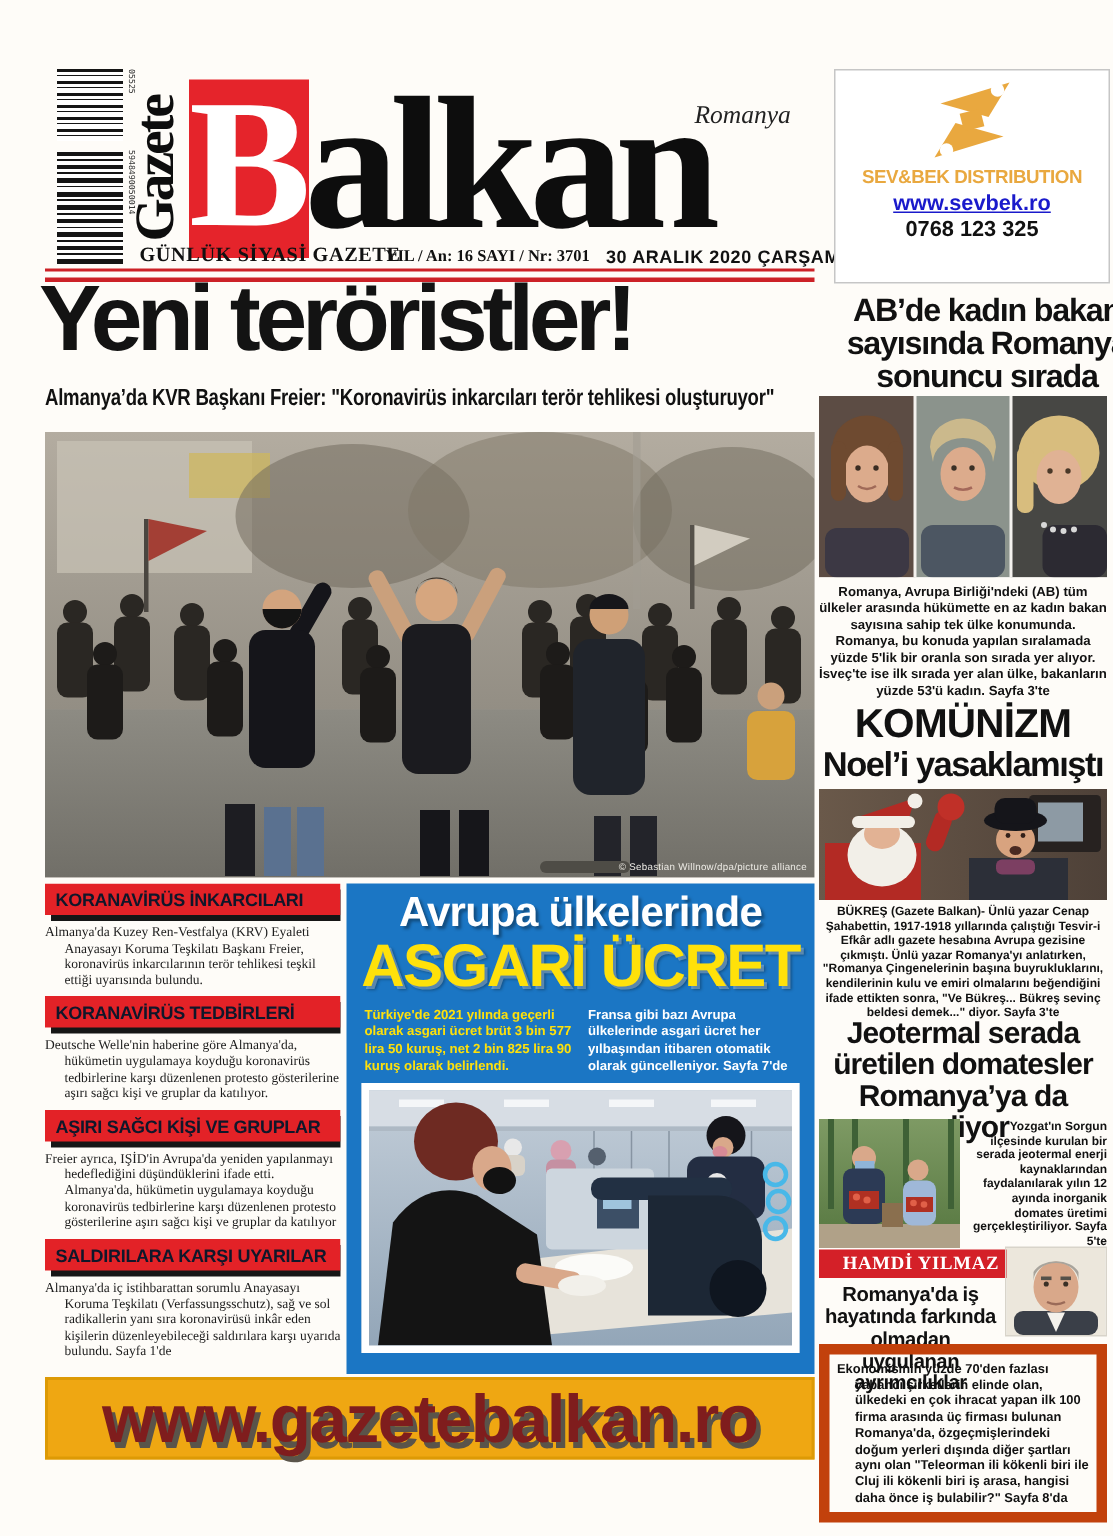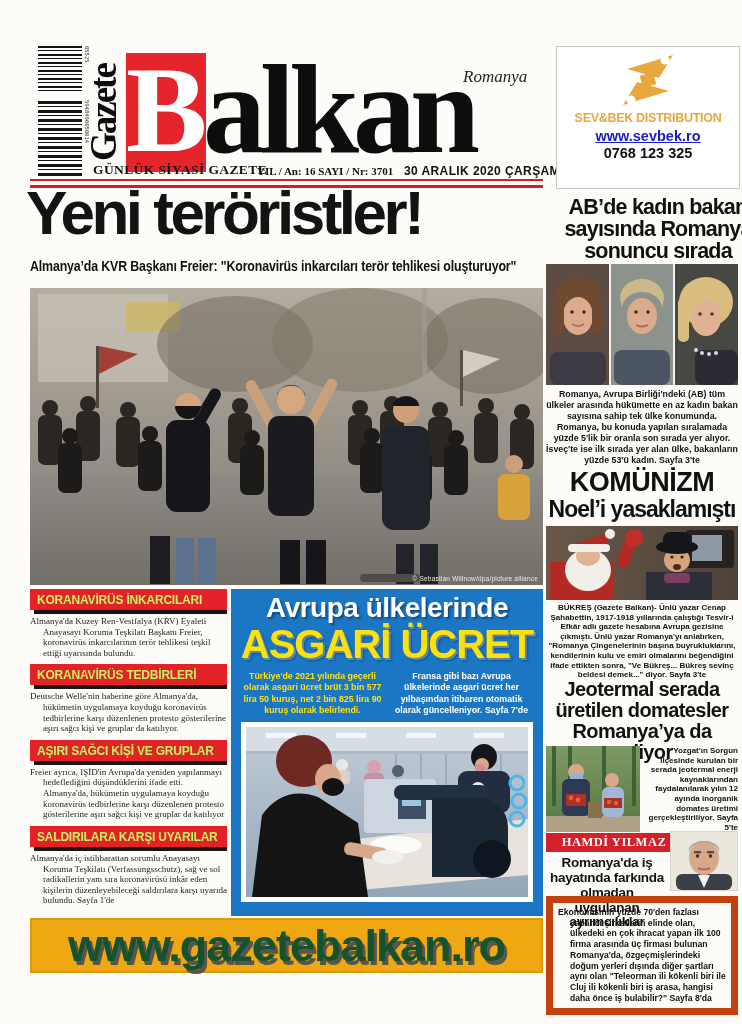--- a/index.html
+++ b/index.html
@@ -35,39 +35,39 @@
   
   .lead-headline{left:26px;top:181px;width:520px;font-size:62px;font-weight:bold;letter-spacing:-3.5px;line-height:1.02;color:#131313;}
   .lead-subhead{left:30px;top:257px;width:513px;overflow:visible;white-space:nowrap;}
   .lead-subhead span{display:inline-block;transform:scaleX(0.8);transform-origin:0 50%;font-size:15.5px;font-weight:bold;letter-spacing:-0.2px;}
   .lead-photo{left:30px;top:288px;width:513px;height:297px;background:#99948b;overflow:hidden;}
   .photo-credit{position:absolute;right:5px;bottom:3px;font-size:6.5px;color:#eceae4;letter-spacing:0.2px;}
 
   
   .left-col{left:30px;top:589px;width:197px;height:327px;overflow:hidden;}
   .sec{margin-bottom:6px;}
-  .sec-banner{background:#e32227;color:#bef264;font-weight:bold;font-size:12px;padding:4px 7px 3px;
+  .sec-banner{background:#e32227;color:#0f172a;font-weight:bold;font-size:12px;padding:4px 7px 3px;
         letter-spacing:-0.2px;box-shadow:4px 4px 0 #161616;display:block;}
   .sec-body{margin:6px 0 0 0;font-family:"Liberation Serif",serif;font-size:9px;line-height:1.18;color:#1d1d1d;
         padding-left:13px;text-indent:-13px;}
 
   
   .center-box{left:231px;top:589px;width:312px;height:327px;background:#1b76c4;text-align:center;color:#fff;}
   .center-kicker{font-size:28px;font-weight:bold;letter-spacing:-0.5px;padding-top:3px;text-shadow:2px 2px 2px rgba(0,0,0,0.35);}
   .center-headline{font-size:40px;font-weight:bold;color:#ffe10a;letter-spacing:-1px;line-height:1.02;
         text-shadow:2px 2px 0 rgba(255,255,255,0.3),3px 3px 2px rgba(0,0,0,0.3);}
   .center-cols{display:flex;gap:10px;padding:6px 12px 2px;}
-  .center-col{flex:1;font-size:8.8px;font-weight:bold;line-height:1.3;text-align:center;}
+  .center-col{flex:1;font-size:8.8px;font-weight:bold;line-height:1.3;text-align:left;}
   .center-col.yellow{color:#ffe10a;}
   .center-photo{margin:4px auto 0;width:282px;height:170px;border:5px solid #fff;background:#a8b8c6;overflow:hidden;}
 
   
   .site-banner{left:30px;top:918px;width:513px;height:55px;background:#efa712;border:2px solid #dd9a05;
         box-sizing:border-box;display:flex;align-items:center;justify-content:center;}
-  .site-banner span{font-size:45px;font-weight:bold;color:#14532d;letter-spacing:-1px;text-shadow:3px 4px 0 #5a544a;}
+  .site-banner span{font-size:45px;font-weight:bold;color:#7f1d1d;letter-spacing:-1px;text-shadow:3px 4px 0 #5a544a;}
 
   
   .rc-h1{left:562px;top:196px;width:192px;font-size:21.5px;font-weight:bold;text-align:center;line-height:1.03;letter-spacing:-0.8px;}
   .rc-photo1{left:546px;top:264px;width:192px;height:121px;overflow:hidden;}
   .rc-b1{left:546px;top:389px;width:192px;font-size:8.8px;font-weight:bold;line-height:1.25;text-align:center;}
   .rc-h2a{left:546px;top:467px;width:192px;font-size:27px;font-weight:bold;text-align:center;letter-spacing:-0.5px;}
   .rc-h2b{left:546px;top:496px;width:192px;font-size:23px;font-weight:bold;text-align:center;letter-spacing:-1px;}
   .rc-photo2{left:546px;top:526px;width:192px;height:74px;overflow:hidden;}
   .rc-b2{left:546px;top:603px;width:192px;font-size:8px;font-weight:bold;line-height:1.2;text-align:center;}
   .rc-h3{left:546px;top:679px;width:192px;font-size:20px;font-weight:bold;text-align:center;line-height:1.05;letter-spacing:-0.6px;}

